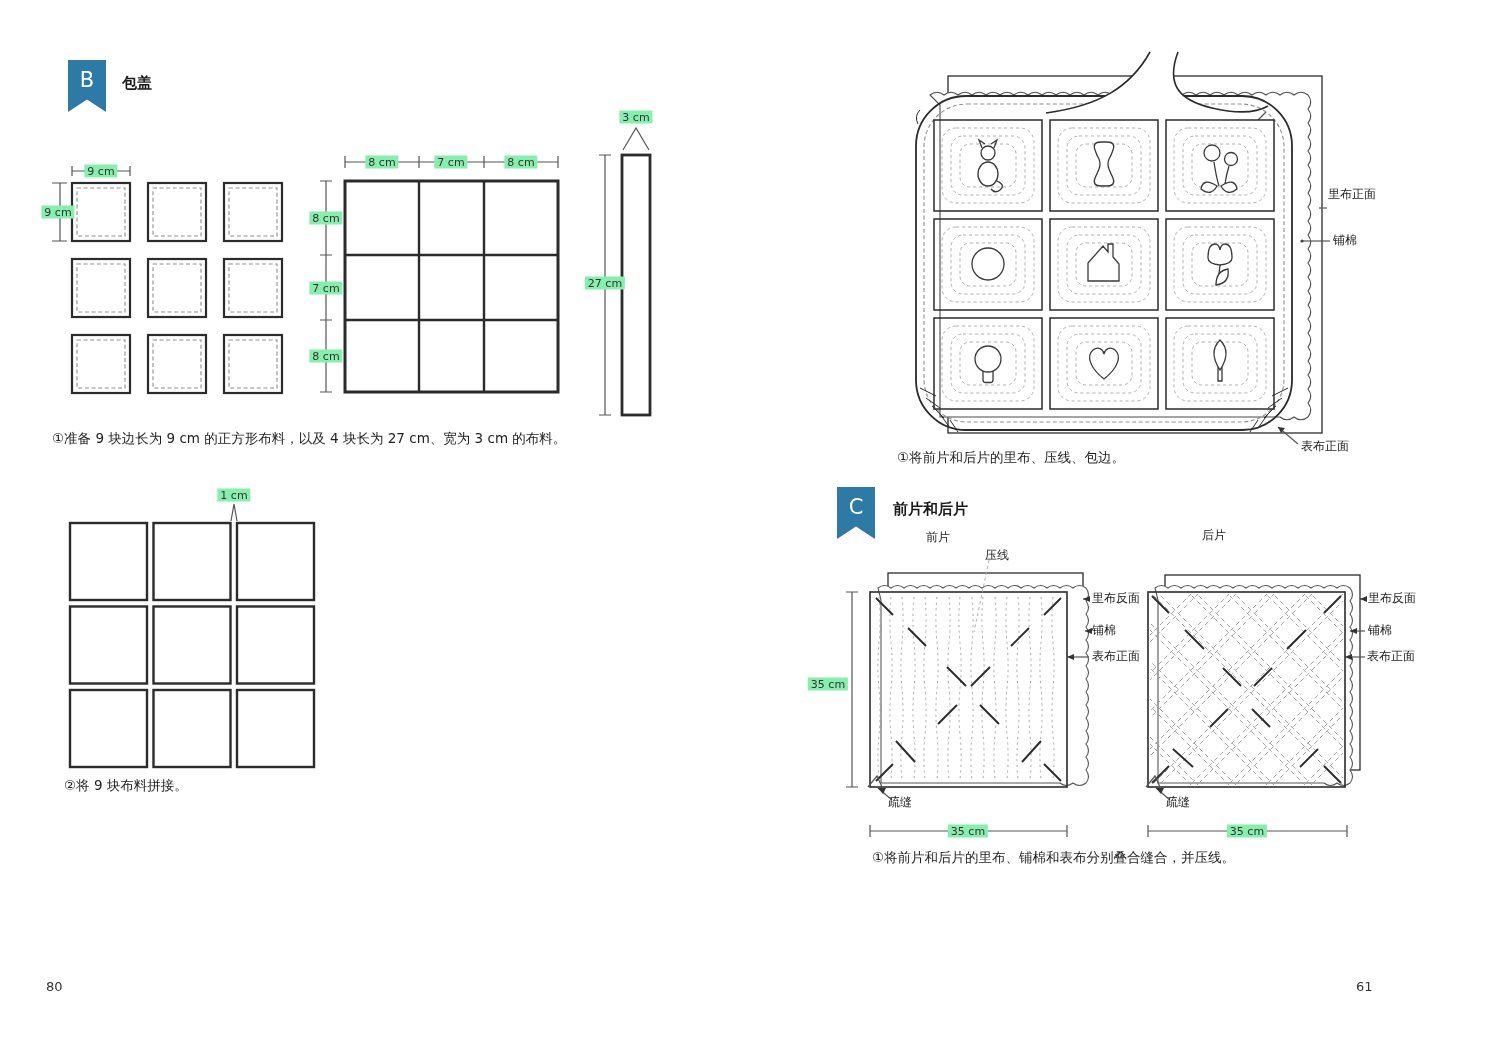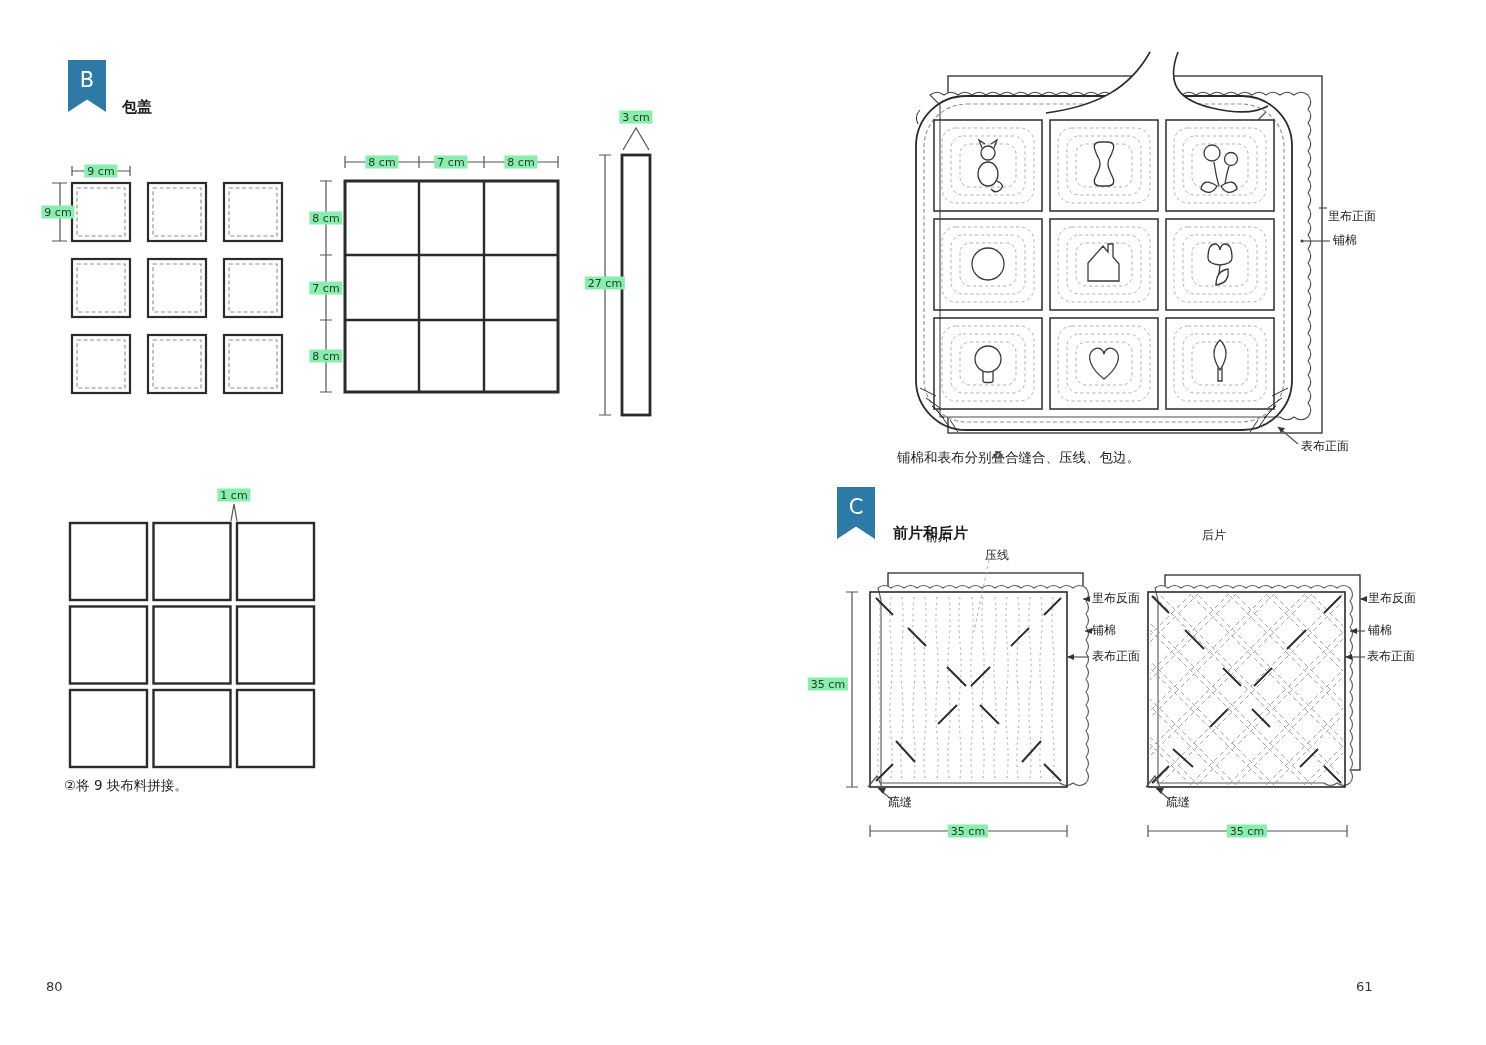--- a/index.html
+++ b/index.html
@@ -17,21 +17,21 @@
   .shapeln{stroke:#3a3a3a;stroke-width:1.3;fill:none;}
   .lab{position:absolute;font-size:12px;color:#1d1d1d;white-space:nowrap;line-height:1.1;}
   .dimlab{position:absolute;transform:translate(-50%,-50%);background:#86efac;padding:0 3px;
           font-size:11px;color:#333;white-space:nowrap;}
   .cap{position:absolute;font-size:13.5px;color:#1d1d1d;white-space:nowrap;}
   .pg{position:absolute;font-size:13px;color:#333;}
   .badge{position:absolute;width:38px;height:52px;background:var(--accent,#2d7aa6);
          clip-path:polygon(0 0,100% 0,100% 100%,50% 76%,0 100%);
          color:#fff;font-size:21px;display:flex;align-items:center;justify-content:center;
          padding-bottom:12px;box-sizing:border-box;}
-  .sect{position:absolute;font-size:15px;font-weight:bold;color:#1a1a1a;white-space:nowrap;margin-top:24px;}
+  .sect{position:absolute;font-size:15px;font-weight:bold;color:#1a1a1a;white-space:nowrap;}
 </style>
 </head>
 <body>
 
 <div class="canvas">
 
 <svg class="art" width="1486" height="1045" viewBox="0 0 1486 1045">
   <defs>
     <clipPath id="bk">
           <rect x="1150" y="594" width="193" height="191"></rect>
@@ -286,28 +286,29 @@
 <div class="dimlab" style="left:382px;top:162px">8 cm</div>
 <div class="dimlab" style="left:451px;top:162px">7 cm</div>
 <div class="dimlab" style="left:521px;top:162px">8 cm</div>
 <div class="dimlab" style="left:326px;top:218px">8 cm</div>
 <div class="dimlab" style="left:326px;top:288px">7 cm</div>
 <div class="dimlab" style="left:326px;top:356px">8 cm</div>
 
 <div class="dimlab" style="left:636px;top:117px">3 cm</div>
 <div class="dimlab" style="left:605px;top:283px">27 cm</div>
 
+<div class="cap" style="left:52px;top:430px">①准备 9 块边长为 9 cm 的正方形布料，以及 4 块长为 27 cm、宽为 3 cm 的布料。</div>
 
 <div class="dimlab" style="left:234px;top:495px">1 cm</div>
 <div class="cap" style="left:64px;top:777px">②将 9 块布料拼接。</div>
 
-<div class="lab" style="left:1328px;top:210px">里布正面</div>
+<div class="lab" style="left:1328px;top:188px">里布正面</div>
 <div class="lab" style="left:1333px;top:234px">铺棉</div>
 <div class="lab" style="left:1301px;top:440px">表布正面</div>
-<div class="cap" style="left:897px;top:449px">铺棉和表布分别叠合缝合、压线、包边。</div>
+<div class="cap" style="left:897px;top:449px">①将前片和后片的里布、压线、包边。</div>
 
 <div class="badge" style="left:837px;top:487px">
   <span>C</span>
 </div>
 <div class="sect" style="left:893px;top:500px">前片和后片</div>
 
 <div class="lab" style="left:926px;top:531px">前片</div>
 <div class="lab" style="left:1202px;top:529px">后片</div>
 <div class="lab" style="left:985px;top:549px">压线</div>
 
@@ -317,17 +318,18 @@
 <div class="lab" style="left:1368px;top:592px">里布反面</div>
 <div class="lab" style="left:1368px;top:624px">铺棉</div>
 <div class="lab" style="left:1367px;top:650px">表布正面</div>
 
 <div class="dimlab" style="left:828px;top:684px">35 cm</div>
 <div class="lab" style="left:888px;top:796px">疏缝</div>
 <div class="lab" style="left:1166px;top:796px">疏缝</div>
 <div class="dimlab" style="left:968px;top:831px">35 cm</div>
 <div class="dimlab" style="left:1247px;top:831px">35 cm</div>
 
+<div class="cap" style="left:872px;top:849px">①将前片和后片的里布、铺棉和表布分别叠合缝合，并压线。</div>
 
 <div class="pg" style="left:46px;top:979px">80</div>
 <div class="pg" style="left:1356px;top:979px">61</div>
 
 </div>
 
 </body></html>

